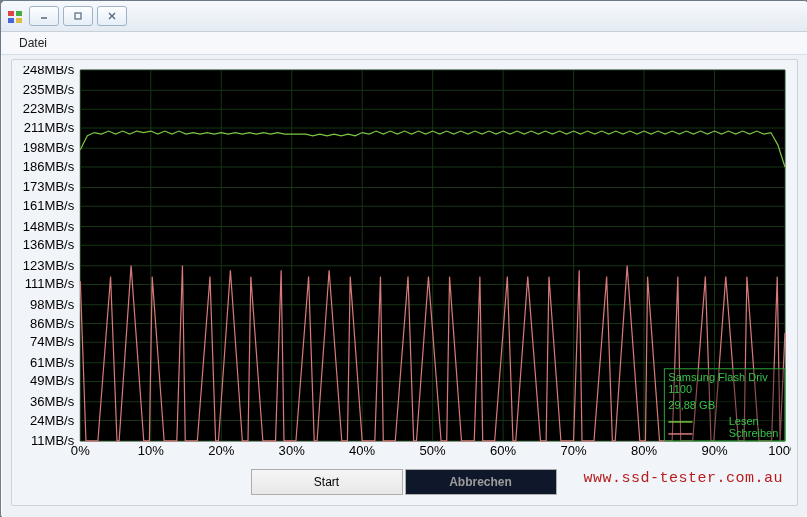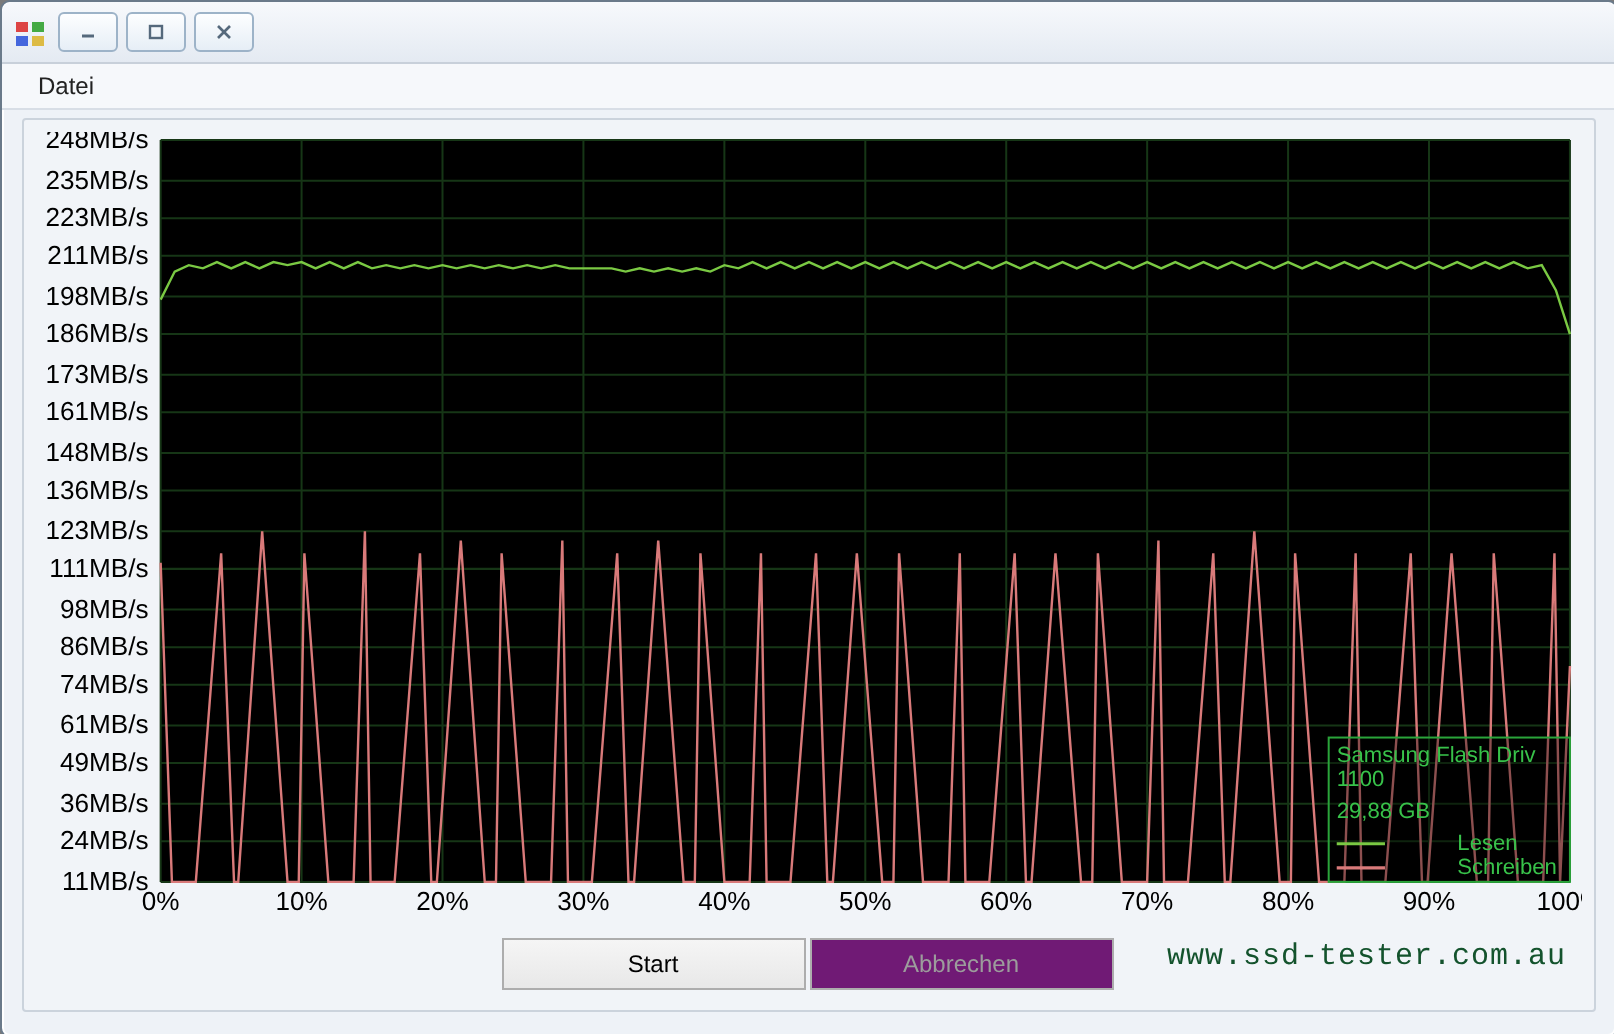--- a/index.html
+++ b/index.html
@@ -9,22 +9,22 @@
   .titlebar .title{color:#3a4a5a;font-size:12px;flex:1;white-space:nowrap;}
   .win-btns{display:flex;gap:4px;}
   .win-btn{width:28px;height:18px;border:1px solid #9db3c8;border-radius:3px;background:linear-gradient(#fdfeff,#e6eef6);color:#55697c;font-size:10px;display:flex;align-items:center;justify-content:center;cursor:default;}
   .menubar{height:22px;display:flex;align-items:center;padding:0 10px;background:#f6f8fb;border-bottom:1px solid #d8dee6;}
   .menu-item{padding:2px 8px;color:#222;cursor:default;}
   .inner{position:absolute;left:10px;right:10px;top:58px;bottom:12px;background:#f1f4f8;border:1px solid #cbd3dc;border-radius:2px;}
   .plot-wrap{position:absolute;left:6px;right:6px;top:6px;bottom:46px;}
   svg.chart{display:block;width:100%;height:100%;}
   .btn-row{position:absolute;left:0;right:0;bottom:10px;display:flex;justify-content:center;gap:0;margin-top:28px;}
   .btn{width:150px;height:24px;border:1px solid #adadad;background:linear-gradient(#f5f5f5,#e8e8e8);font-size:12px;display:flex;align-items:center;justify-content:center;cursor:default;margin-right:2px;}
-  .btn.disabled{color:#9c9c9c;background:#701a75;}
-  .watermark{position:absolute;right:14px;bottom:18px;color:#14532d;font-family:"Courier New",monospace;font-size:15px;letter-spacing:0.5px;pointer-events:none;}
+  .btn.disabled{color:#9c9c9c;background:#0f172a;font-weight:bold;}
+  .watermark{position:absolute;right:14px;bottom:18px;color:#b91c1c;font-family:"Courier New",monospace;font-size:15px;letter-spacing:0.5px;pointer-events:none;}
 </style>
 </head>
 <body>
 
 <div class="window">
   <div class="titlebar">
     <span class="icon">
       <svg viewBox="0 0 16 16">
           <rect x="1" y="3" width="6" height="5" fill="#d44"></rect>
           <rect x="9" y="3" width="6" height="5" fill="#4a4"></rect>

